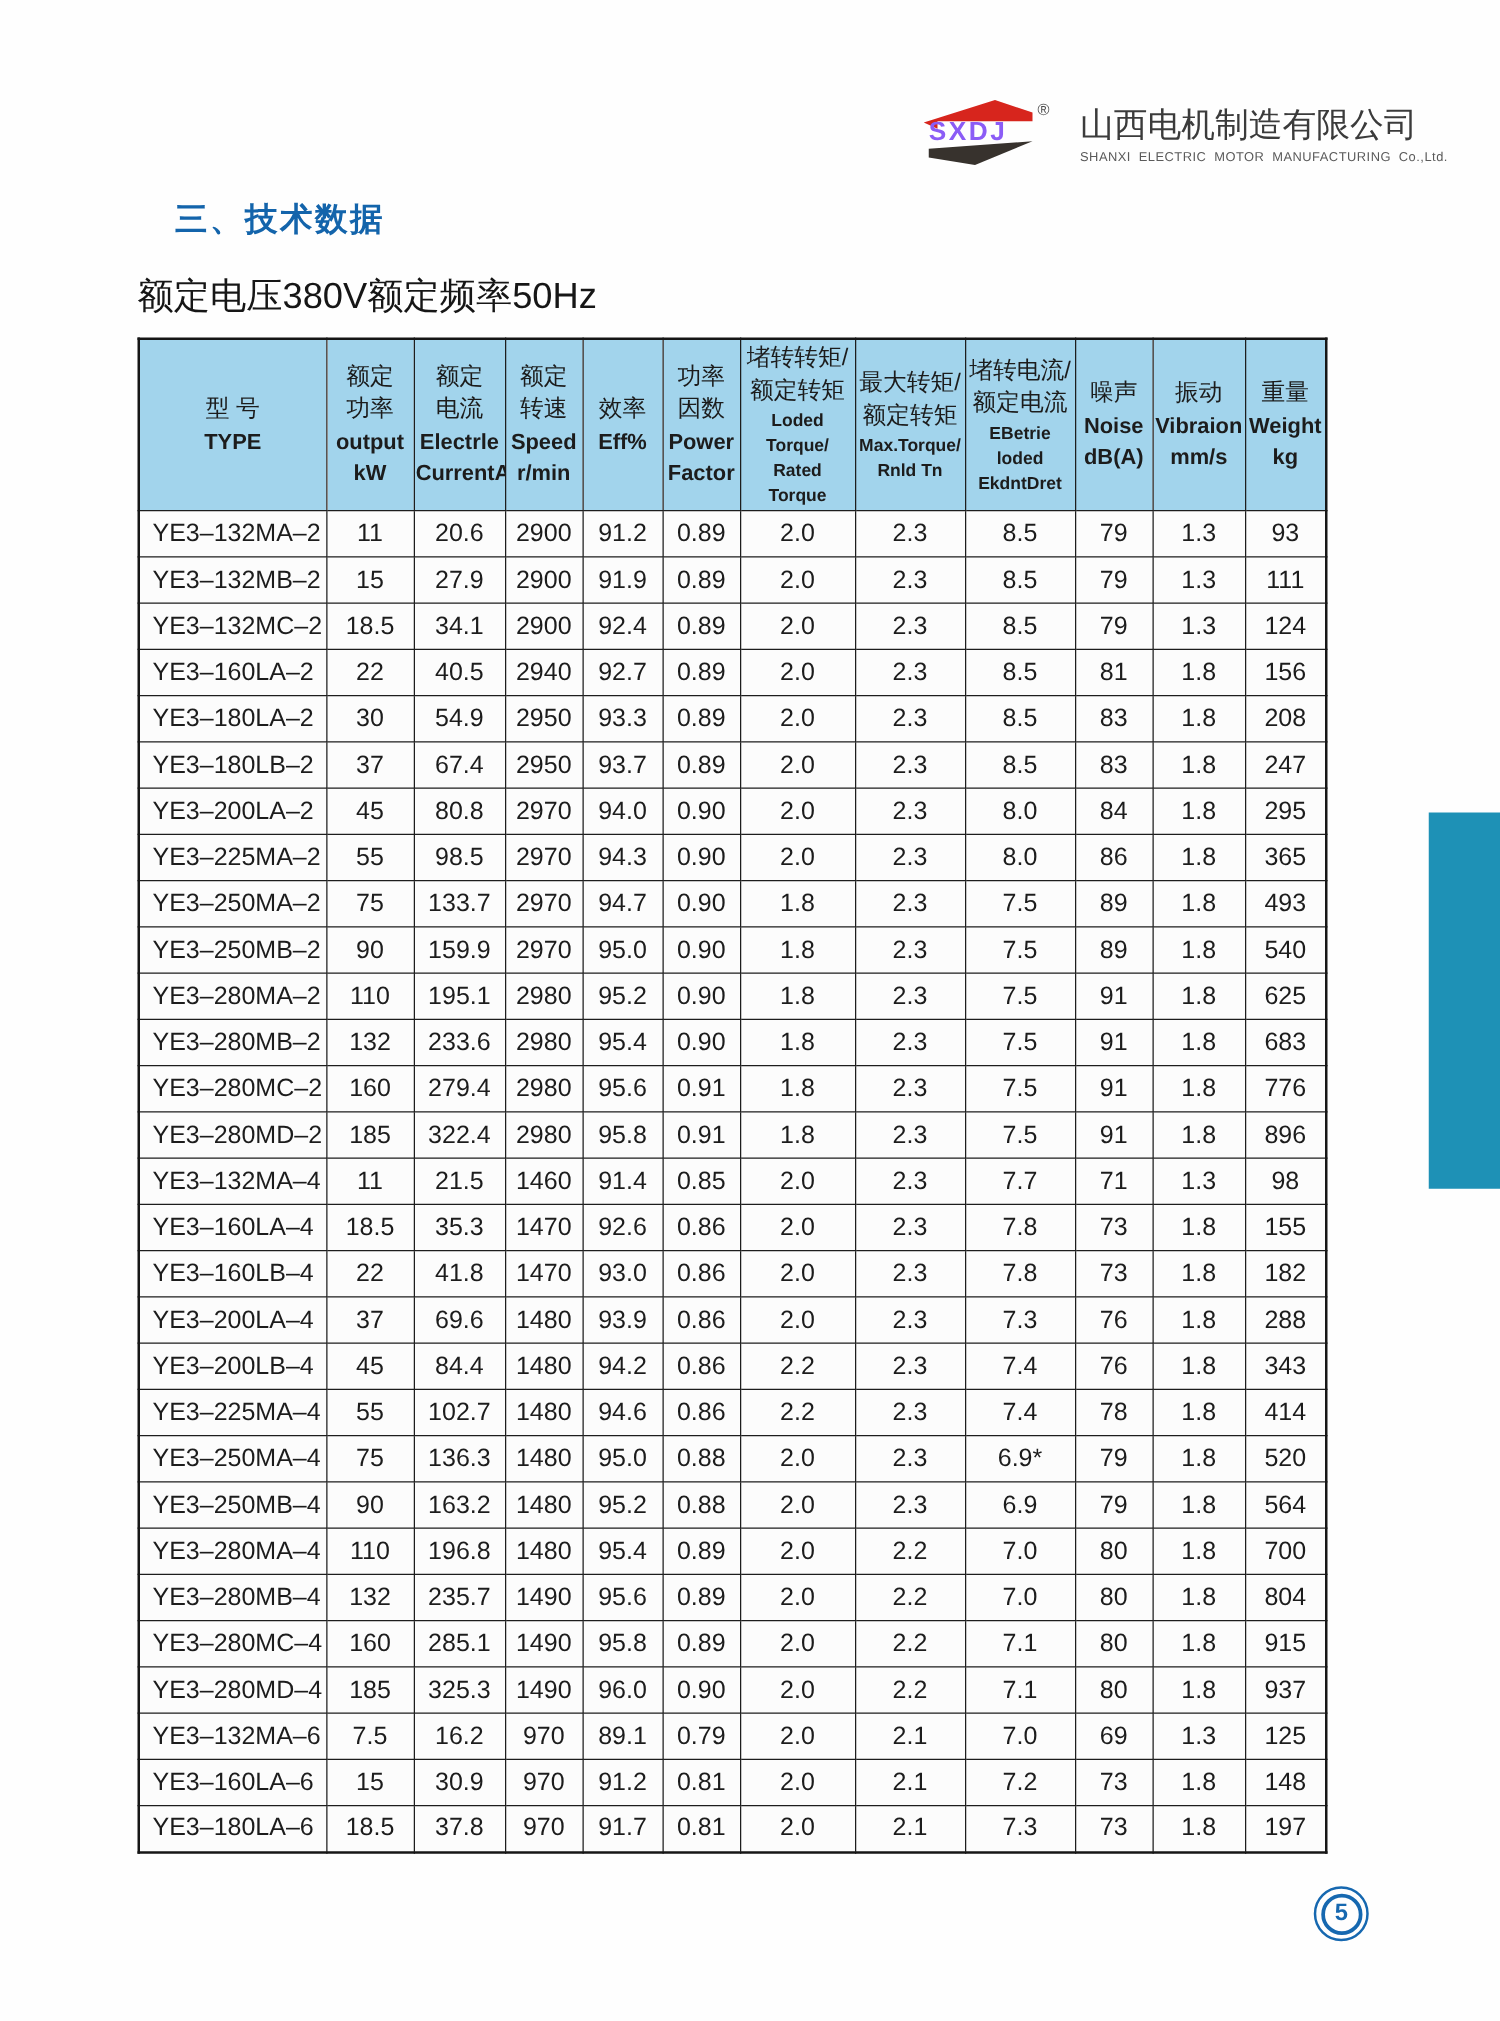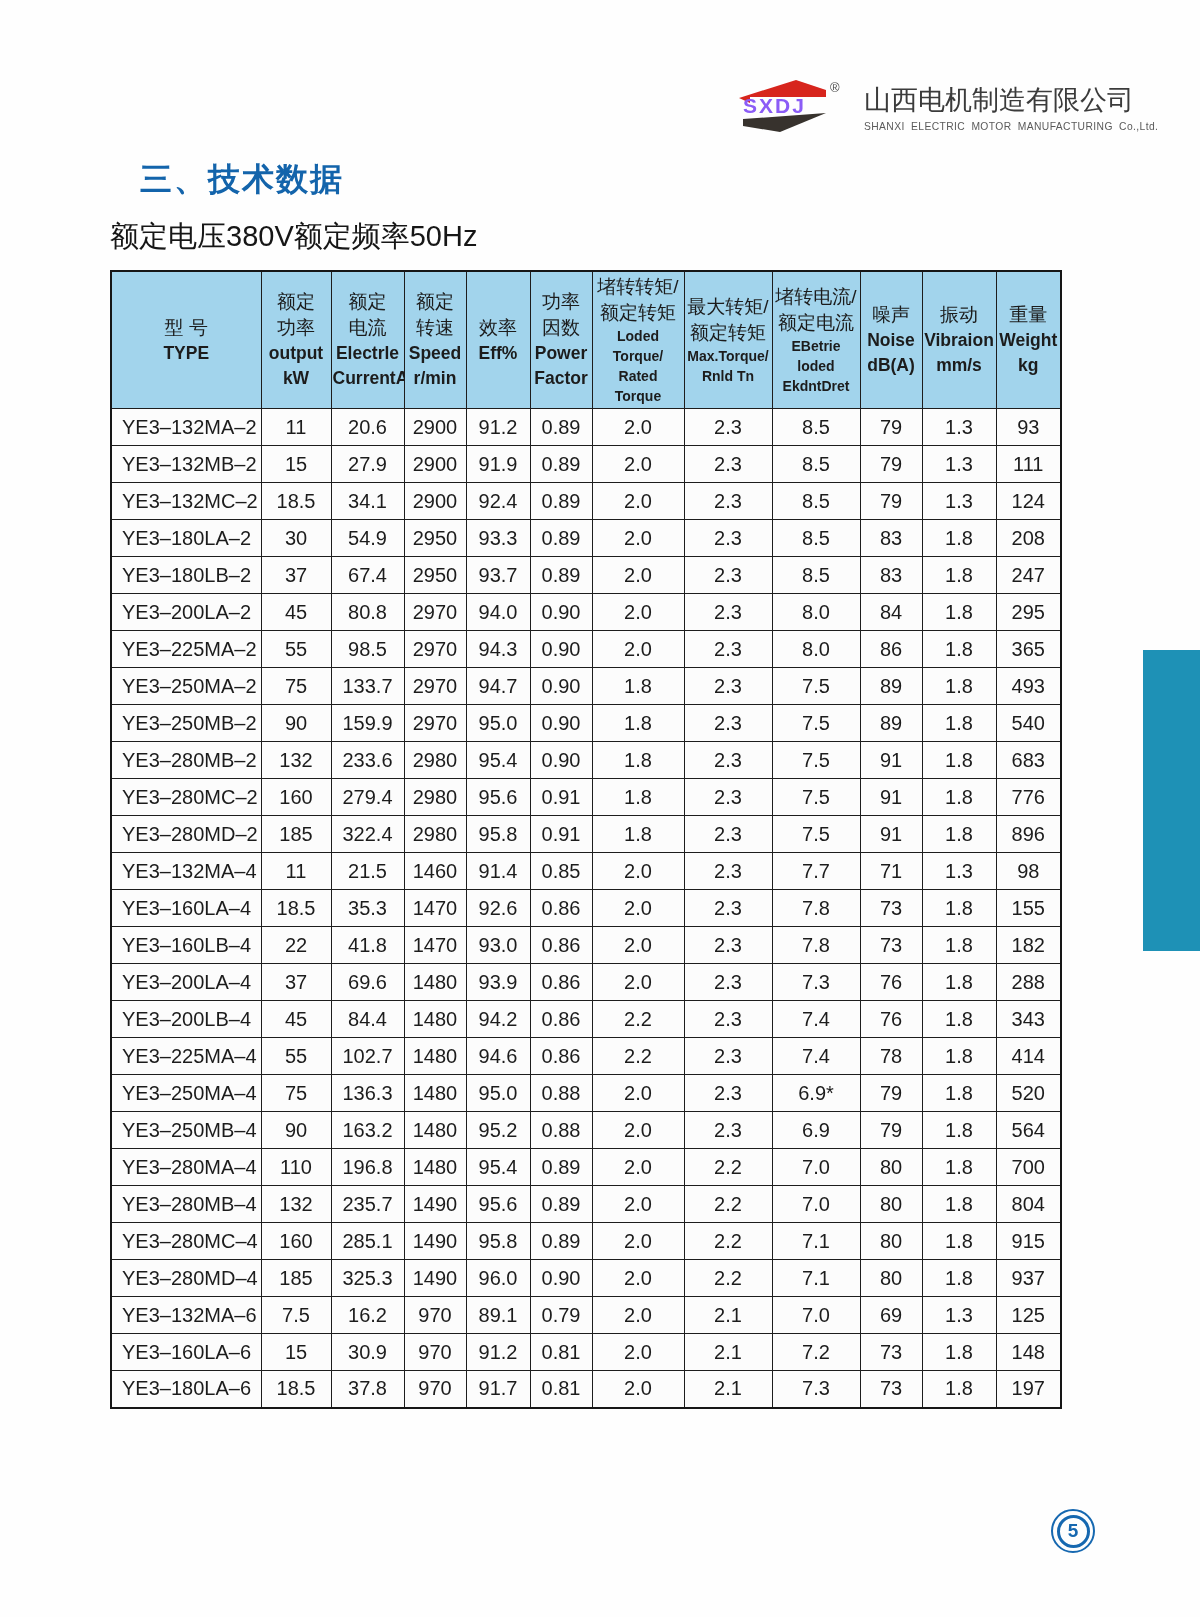--- a/index.html
+++ b/index.html
@@ -23,21 +23,21 @@
     font-size:27px; color:#3b3b3b; font-weight:500; letter-spacing:0px; white-space:nowrap;
   }
   .company-en {
     margin-top:3px; font-size:10.3px; color:#5a5a5a; letter-spacing:0.4px;
     word-spacing:3px; white-space:nowrap;
   }
 
   
   .section-title {
     position:absolute; left:140px; top:158px;
-    font-size:32px; font-weight:bold; color:#1364ab; letter-spacing:2px;
+    font-size:26px; font-weight:bold; color:#1364ab; letter-spacing:2px;
   }
   .table-caption {
     position:absolute; left:110px; top:217px; width:950px;
     text-align:left; font-size:29px; font-weight:500; color:#161616;
   }
 
   
   .table-wrap { position:absolute; left:110px; top:270px; width:952px; }
   table.spec {
     width:952px; table-layout:fixed; border-collapse:collapse;
@@ -212,20 +212,34 @@
             <td>92.4</td>
             <td>0.89</td>
             <td>2.0</td>
             <td>2.3</td>
             <td>8.5</td>
             <td>79</td>
             <td>1.3</td>
             <td>124</td>
           </tr>
           <tr>
+            <td class="type">YE3–160LA–2</td>
+            <td>22</td>
+            <td>40.5</td>
+            <td>2940</td>
+            <td>92.7</td>
+            <td>0.89</td>
+            <td>2.0</td>
+            <td>2.3</td>
+            <td>8.5</td>
+            <td>81</td>
+            <td>1.8</td>
+            <td>156</td>
+          </tr>
+          <tr>
             <td class="type">YE3–180LA–2</td>
             <td>30</td>
             <td>54.9</td>
             <td>2950</td>
             <td>93.3</td>
             <td>0.89</td>
             <td>2.0</td>
             <td>2.3</td>
             <td>8.5</td>
             <td>83</td>
@@ -294,20 +308,34 @@
             <td>159.9</td>
             <td>2970</td>
             <td>95.0</td>
             <td>0.90</td>
             <td>1.8</td>
             <td>2.3</td>
             <td>7.5</td>
             <td>89</td>
             <td>1.8</td>
             <td>540</td>
+          </tr>
+          <tr>
+            <td class="type">YE3–280MA–2</td>
+            <td>110</td>
+            <td>195.1</td>
+            <td>2980</td>
+            <td>95.2</td>
+            <td>0.90</td>
+            <td>1.8</td>
+            <td>2.3</td>
+            <td>7.5</td>
+            <td>91</td>
+            <td>1.8</td>
+            <td>625</td>
           </tr>
           <tr>
             <td class="type">YE3–280MB–2</td>
             <td>132</td>
             <td>233.6</td>
             <td>2980</td>
             <td>95.4</td>
             <td>0.90</td>
             <td>1.8</td>
             <td>2.3</td>

